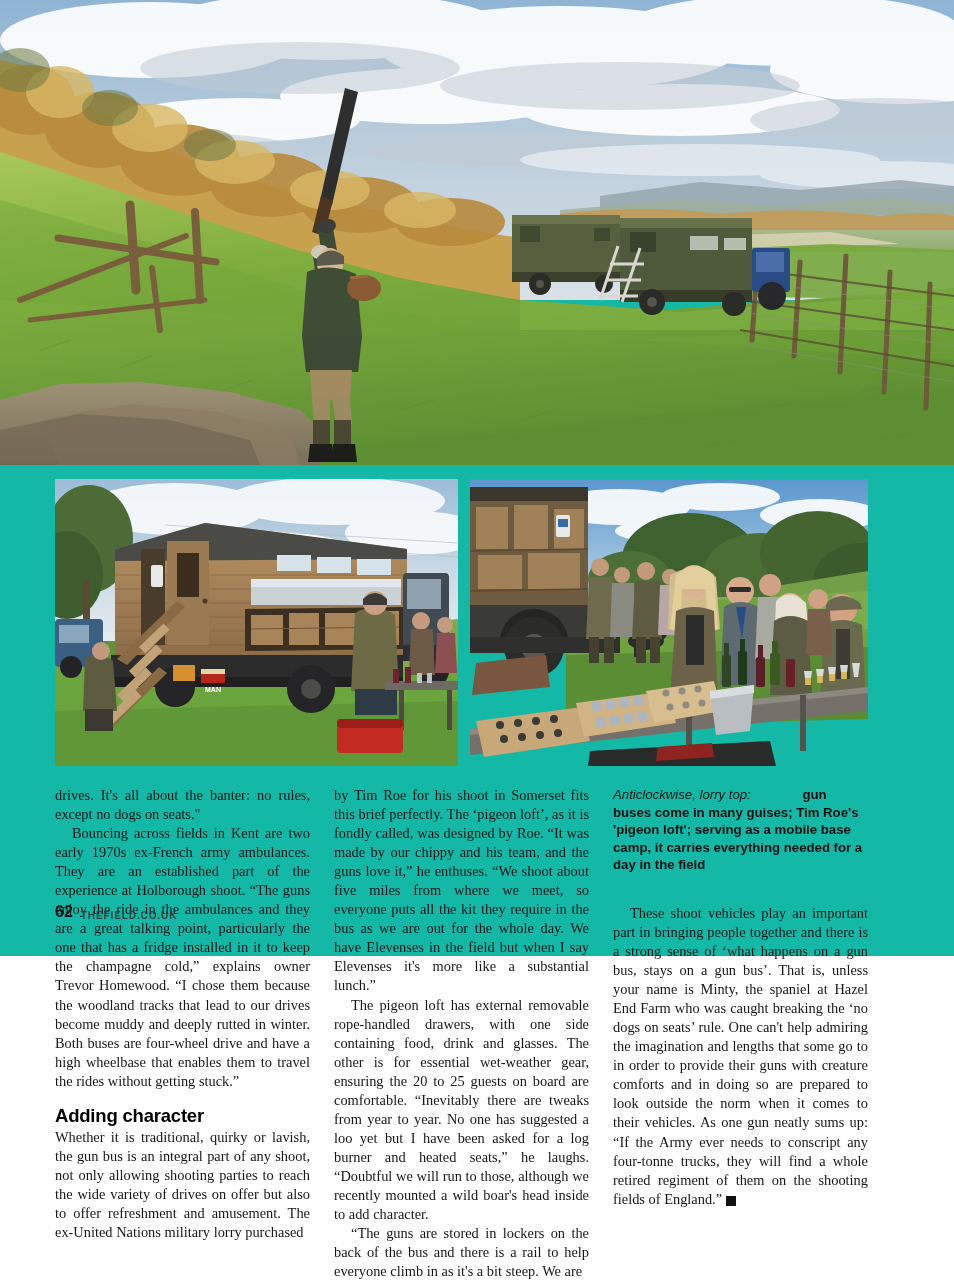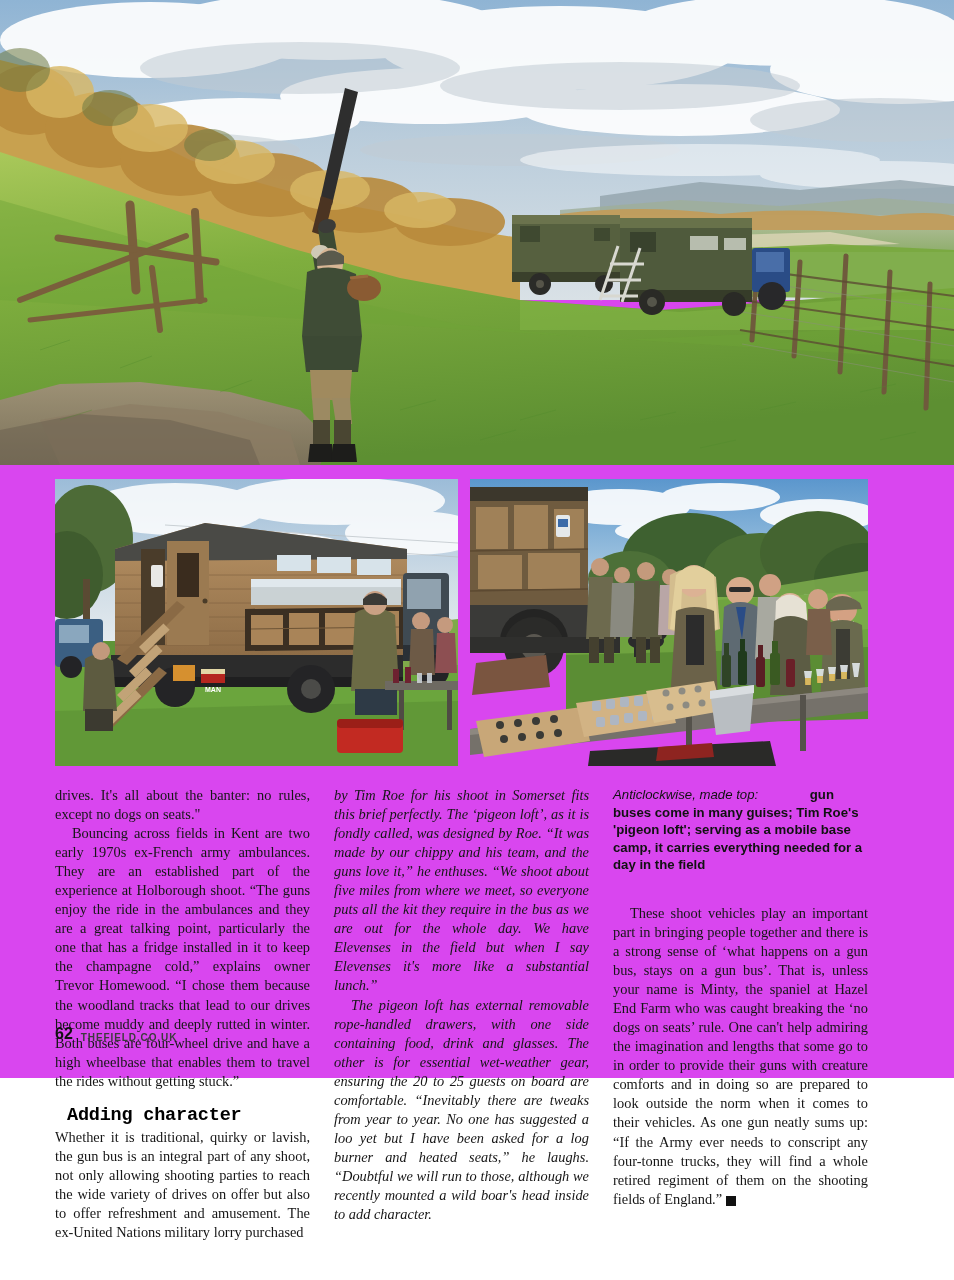--- a/index.html
+++ b/index.html
@@ -13,22 +13,22 @@
     background: #ffffff;
     font-family: "Liberation Serif", "DejaVu Serif", serif;
     color: #1a1a1a;
     position: relative;
     overflow: hidden;
   }
 
   .page {
     position: relative;
     width: 954px;
-    height: 1078px;
-    background: #d946ef;
+    height: 956px;
+    background: #14b8a6;
   }
 
   
   .hero-photo {
     position: absolute;
     left: 0; top: 0;
     width: 954px;
     height: 465px;
     overflow: hidden;
   }
@@ -63,46 +63,45 @@
     top: 786px;
     width: 814px;
     height: 420px;
   }
   .col {
     position: absolute;
     top: 0;
     width: 255px;
   }
   .col-1 { left: 0; }
-  .col-2 { left: 279px; font-style: italic; }
+  .col-2 { left: 279px; }
   .col-3 { left: 558px; }
 
   .body-text {
     font-family: "Liberation Serif", "DejaVu Serif", serif;
     font-size: 14.4px;
     line-height: 19.05px;
     text-align: justify;
     text-justify: inter-word;
     color: #161616;
     hyphens: manual;
   }
   .body-text p { margin: 0; }
   .body-text p.indent { text-indent: 17px; }
 
   .subhead {
-    font-family: Liberation Mono, monospace;
+    font-family: Liberation Sans, sans-serif;
     font-weight: bold;
     font-size: 18.5px;
     line-height: 22px;
     letter-spacing: -0.2px;
     color: #000;
     margin-top: 14px;
     margin-bottom: 1px;
     text-align: left;
-    margin-left: 12px;
   }
 
   .caption {
     font-family: "Liberation Sans", "DejaVu Sans", sans-serif;
     font-size: 13.2px;
     line-height: 17.6px;
     color: #111;
     text-align: left;
     margin-bottom: 30px;
   }
@@ -735,26 +734,27 @@
       <h2 class="subhead">Adding character</h2>
       <div class="body-text">
         <p>Whether it is traditional, quirky or lavish, the gun bus is an integral part of any shoot, not only allowing shooting parties to reach the wide variety of drives on offer but also to offer refreshment and amusement. The ex-United Nations military lorry purchased</p>
       </div>
     </div>
 
     <div class="col col-2">
       <div class="body-text">
         <p>by Tim Roe for his shoot in Somerset fits this brief perfectly. The ‘pigeon loft’, as it is fondly called, was designed by Roe. “It was made by our chippy and his team, and the guns love it,” he enthuses. “We shoot about five miles from where we meet, so everyone puts all the kit they require in the bus as we are out for the whole day. We have Elevenses in the field but when I say Elevenses it's more like a substantial lunch.”</p>
         <p class="indent">The pigeon loft has external removable rope-handled drawers, with one side containing food, drink and glasses. The other is for essential wet-weather gear, ensuring the 20 to 25 guests on board are comfortable. “Inevitably there are tweaks from year to year. No one has suggested a loo yet but I have been asked for a log burner and heated seats,” he laughs. “Doubtful we will run to those, although we recently mounted a wild boar's head inside to add character.</p>
+        <p class="indent">“The guns are stored in lockers on the back of the bus and there is a rail to help everyone climb in as it's a bit steep. We are</p>
       </div>
     </div>
 
     <div class="col col-3">
       <div class="caption">
-        <span class="cap-lead">Anticlockwise, made top:</span>
+        <span class="cap-lead">Anticlockwise, lorry top:</span>
         <span class="cap-main">gun buses come in many guises; Tim Roe's 'pigeon loft'; serving as a mobile base camp, it carries everything needed for a day in the field</span>
       </div>
       <div class="body-text">
         <p class="indent"><span>These shoot vehicles play an important part in bringing people together and there is a strong sense of ‘what happens on a gun bus, stays on a gun bus’. That is, unless your name is Minty, the spaniel at Hazel End Farm who was caught breaking the ‘no dogs on seats’ rule. One can't help admiring the imagination and lengths that some go to in order to provide their guns with creature comforts and in doing so are prepared to look outside the norm when it comes to their vehicles. As one gun neatly sums up: “If the Army ever needs to conscript any four-tonne trucks, they will find a whole retired regiment of them on the shooting fields of England.”</span><span class="endmark">F</span></p>
       </div>
     </div>
   </div>
 
   <div class="footer">
     <span class="folio">62</span>

